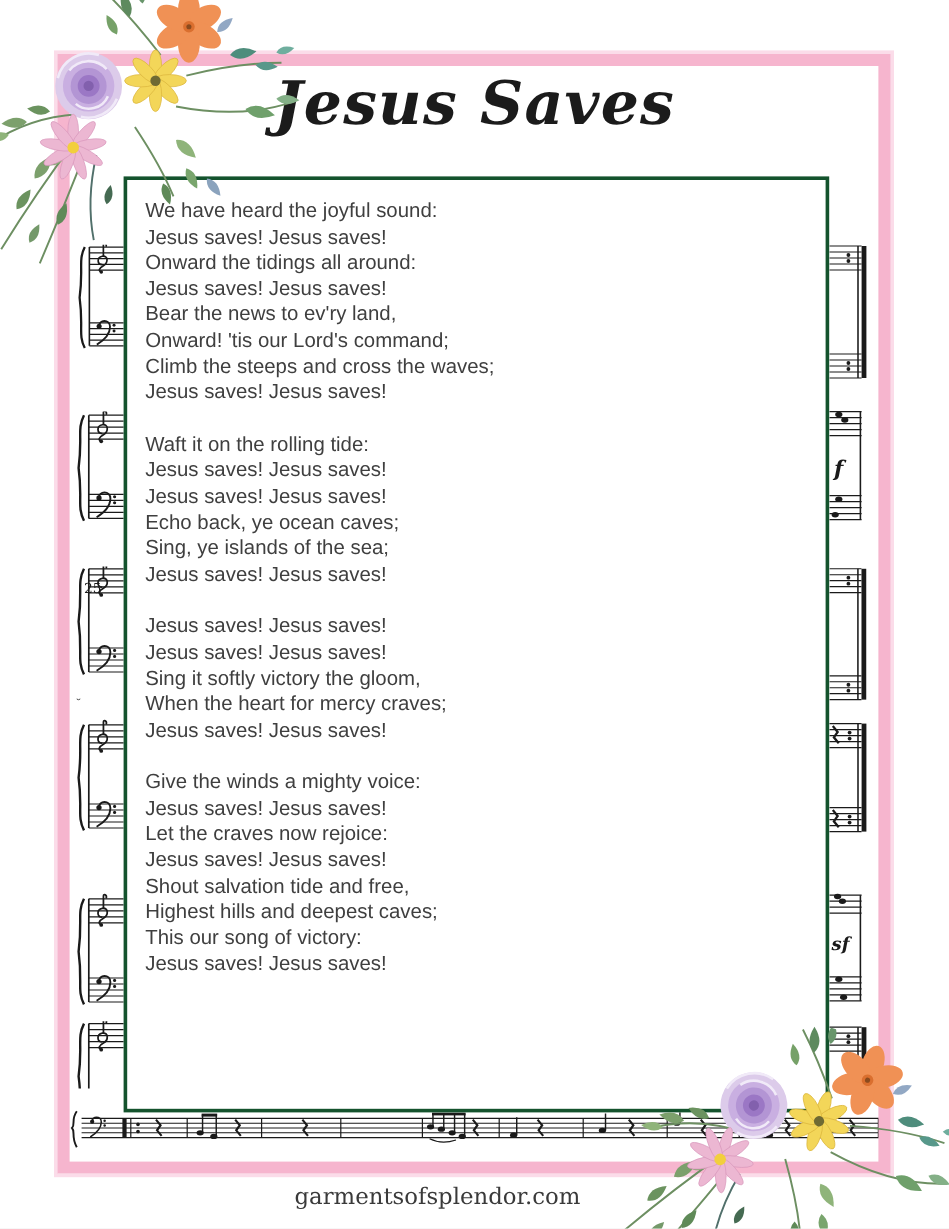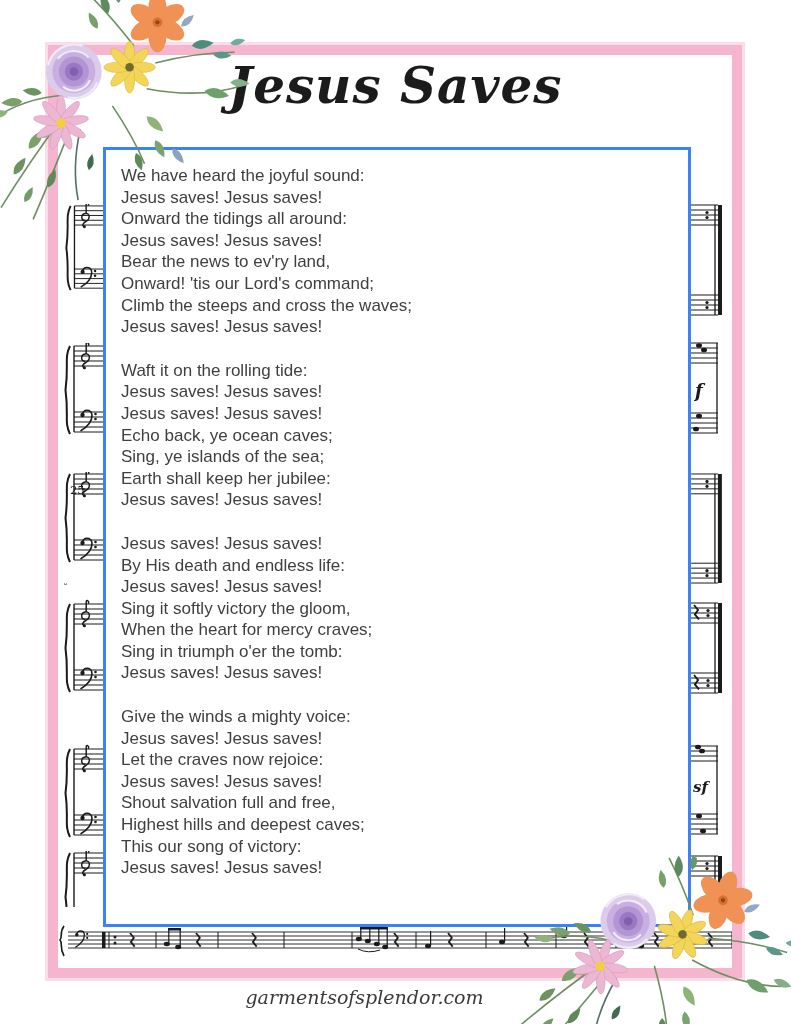--- a/index.html
+++ b/index.html
@@ -12,39 +12,39 @@
     border:10px solid #f6b5ce;box-sizing:border-box;z-index:2;
     box-shadow:0 0 0 3px #fbdce9;
   }
   .page-title{
     position:absolute;left:0;top:56px;width:791px;text-align:center;z-index:5;
     font-family:"DejaVu Serif",serif;font-style:italic;font-weight:700;
     font-size:50px;color:#1b1b1b;letter-spacing:1px;
   }
   .lyrics-box{
     position:absolute;left:103px;top:147px;width:588px;height:780px;
-    background:#ffffff;border:3px solid #3b82f6;box-sizing:border-box;
+    background:#ffffff;border:3px solid #14532d;box-sizing:border-box;
     z-index:3;padding:15px 0 0 15px;
   }
   .verse{margin:0 0 22px 0;}
   .verse p{margin:0;font-size:17px;line-height:21.6px;color:#3f3f3f;}
   .music{position:absolute;z-index:1;}
   .measure-number{
     position:absolute;left:70px;top:483px;z-index:1;
     font-family:"DejaVu Serif",serif;font-size:11.5px;color:#1a1a1a;
   }
   .breath-mark{
     position:absolute;left:63px;top:582px;z-index:1;
     font-family:"DejaVu Serif",serif;font-size:10px;color:#1a1a1a;
   }
   .bouquet{position:absolute;z-index:6;}
   .bouquet-br{transform:rotate(18deg);transform-origin:33% 35%;}
   .page-footer{
     position:absolute;left:0;top:986px;width:729px;text-align:center;z-index:5;
-    font-family:"DejaVu Serif",serif;font-style:italic;font-size:19px;color:#3a3a3a;
+    font-family:"DejaVu Serif",serif;font-size:19px;color:#3a3a3a;
   }
   .dyn{font-family:"DejaVu Serif",serif;font-style:italic;font-weight:700;fill:#1a1a1a;}
 </style>
 </head>
 <body>
 
 <div class="page">
 
   <svg width="0" height="0" style="position:absolute" aria-hidden="true">
     <defs>
@@ -380,38 +380,35 @@
       <p>Onward! 'tis our Lord's command;</p>
       <p>Climb the steeps and cross the waves;</p>
       <p>Jesus saves! Jesus saves!</p>
     </div>
     <div class="verse">
       <p>Waft it on the rolling tide:</p>
       <p>Jesus saves! Jesus saves!</p>
       <p>Jesus saves! Jesus saves!</p>
       <p>Echo back, ye ocean caves;</p>
       <p>Sing, ye islands of the sea;</p>
-      <p>Earth shall keep her jubilee:</p>
       <p>Jesus saves! Jesus saves!</p>
     </div>
     <div class="verse">
       <p>Jesus saves! Jesus saves!</p>
-      <p>By His death and endless life:</p>
       <p>Jesus saves! Jesus saves!</p>
       <p>Sing it softly victory the gloom,</p>
       <p>When the heart for mercy craves;</p>
-      <p>Sing in triumph o'er the tomb:</p>
       <p>Jesus saves! Jesus saves!</p>
     </div>
     <div class="verse">
       <p>Give the winds a mighty voice:</p>
       <p>Jesus saves! Jesus saves!</p>
       <p>Let the craves now rejoice:</p>
       <p>Jesus saves! Jesus saves!</p>
-      <p>Shout salvation full and free,</p>
+      <p>Shout salvation tide and free,</p>
       <p>Highest hills and deepest caves;</p>
       <p>This our song of victory:</p>
       <p>Jesus saves! Jesus saves!</p>
     </div>
   </div>
 
   <svg class="bouquet" style="left:-14px;top:-10px" width="270" height="236" viewBox="0 0 252 220">
       <use href="#bouquet"></use>
     </svg>
   <svg class="bouquet bouquet-br" style="left:540px;top:840px" width="270" height="236" viewBox="0 0 252 220">

